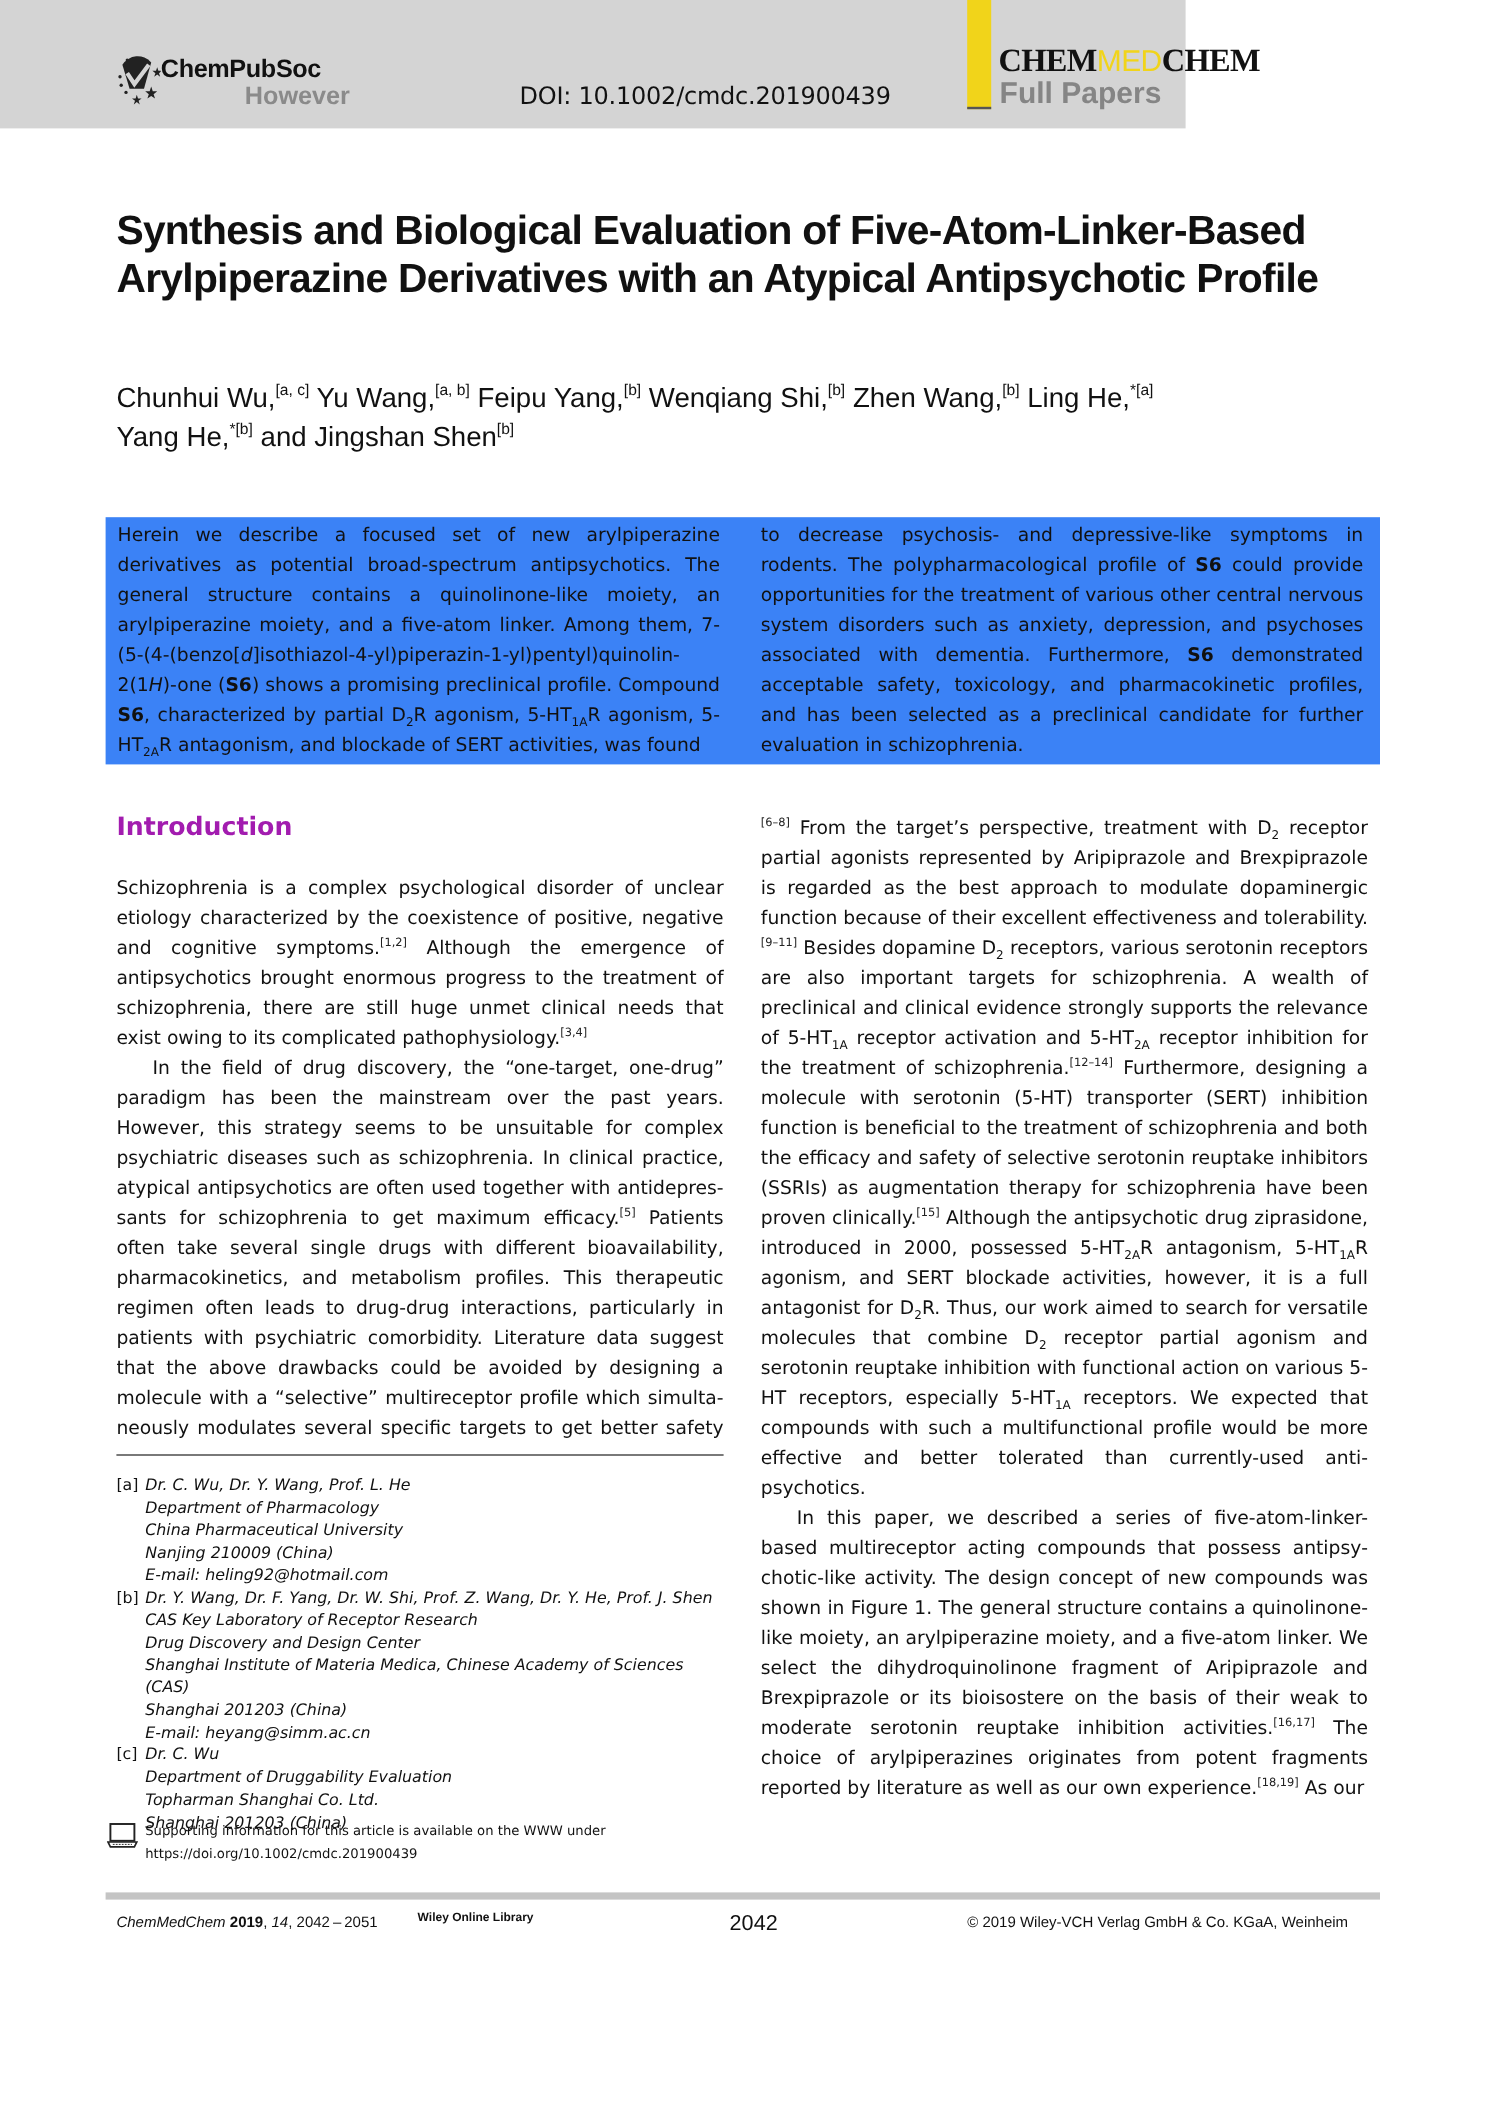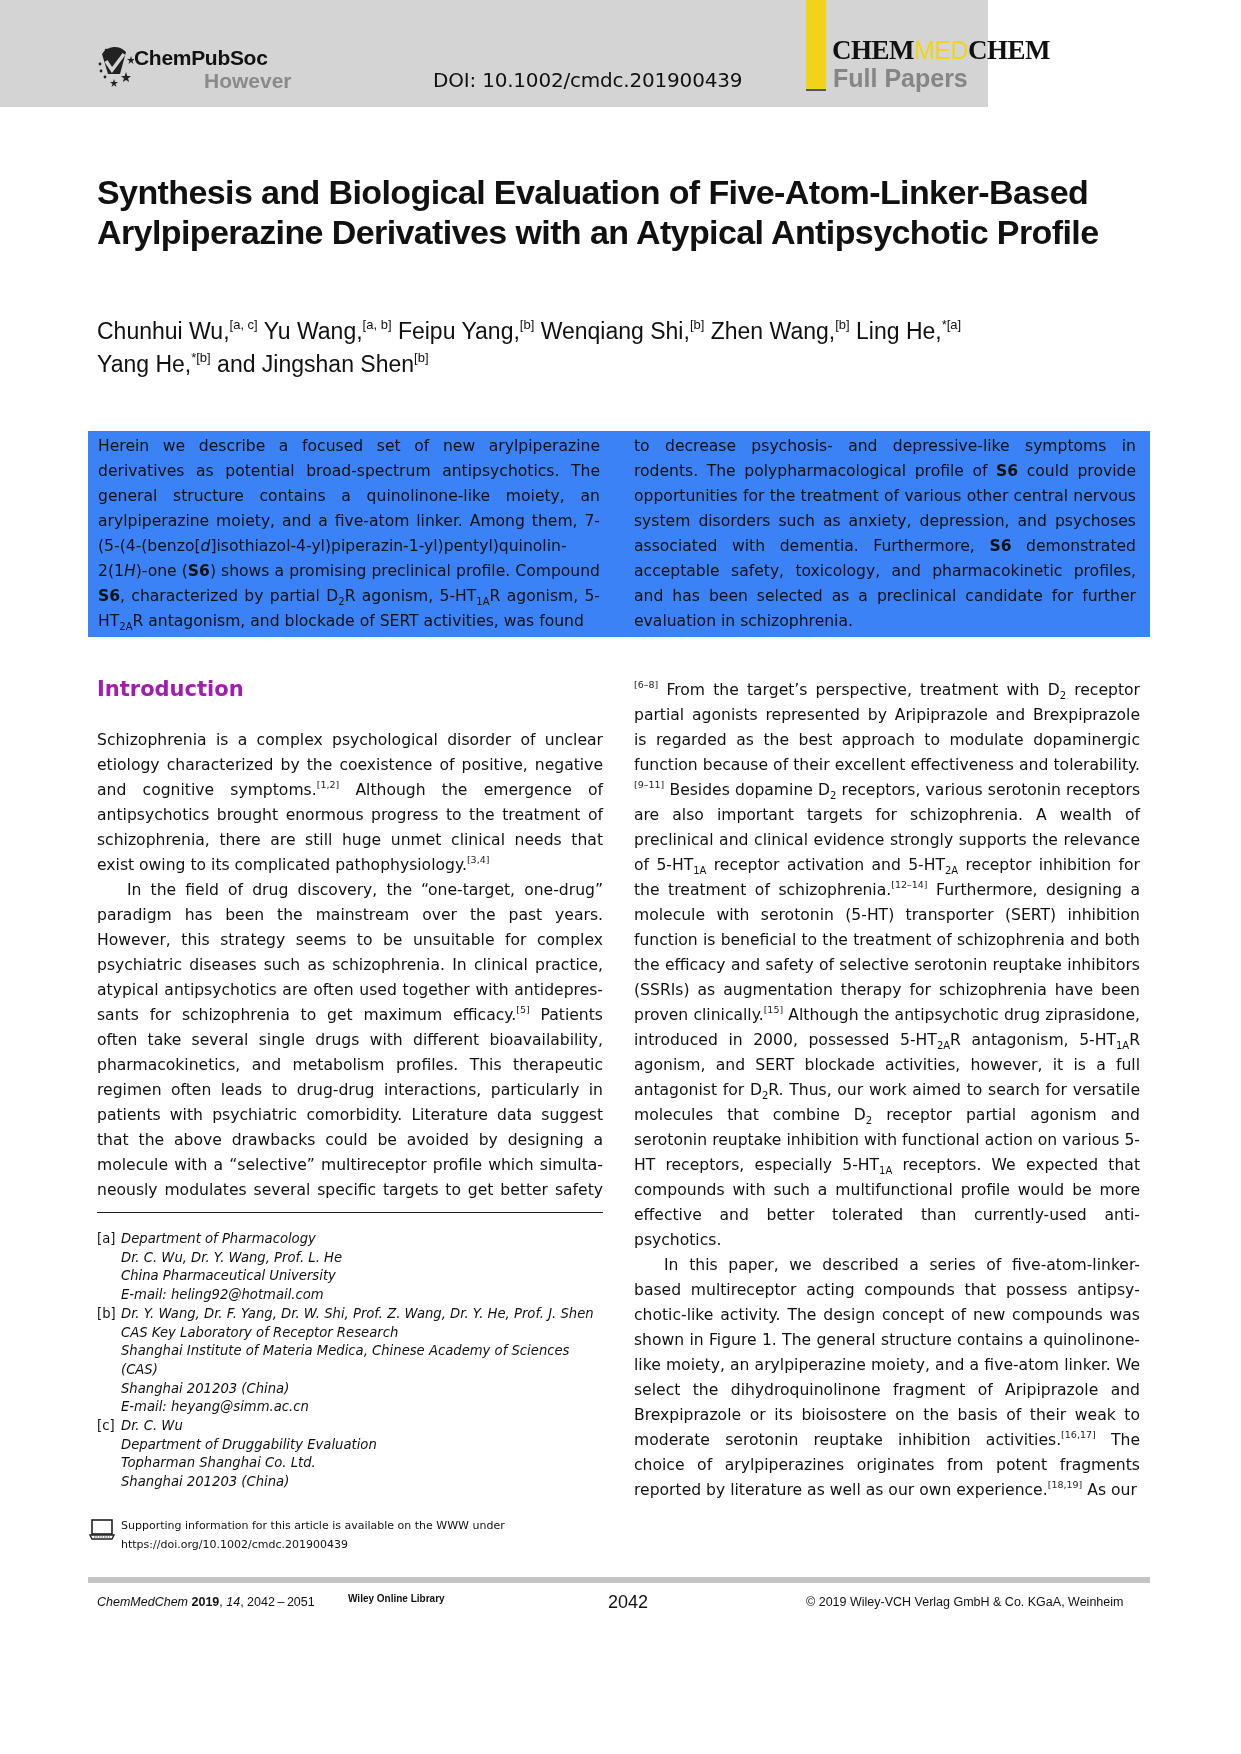--- a/index.html
+++ b/index.html
@@ -145,29 +145,31 @@
 
 <div class="col right" style="top:678px;">
   <p><span id="p2cont"></span><sup class="ref">[6–8]</sup><span> From the target’s perspective, treatment with D</span><sub class="s">2</sub><span> receptor partial agonists represented by Aripiprazole and Brexpiprazole is regarded as the best approach to modulate dopaminergic function because of their excellent effectiveness and tolerability.</span><sup class="ref">[9–11]</sup><span> Besides dopamine D</span><sub class="s">2</sub><span> receptors, various serotonin receptors are also important targets for schizophrenia. A wealth of preclinical and clinical evidence strongly supports the relevance of 5-HT</span><sub class="s">1A</sub><span> receptor activation and 5-HT</span><sub class="s">2A</sub><span> receptor inhibition for the treatment of schizophrenia.</span><sup class="ref">[12–14]</sup><span> Furthermore, designing a molecule with serotonin (5-HT) transporter (SERT) inhibition function is beneficial to the treatment of schizophrenia and both the efficacy and safety of selective serotonin reuptake inhibitors (SSRIs) as augmentation therapy for schizophrenia have been proven clinically.</span><sup class="ref">[15]</sup><span> Although the antipsychotic drug ziprasidone, introduced in 2000, possessed 5-HT</span><sub class="s">2A</sub><span>R antagonism, 5-HT</span><sub class="s">1A</sub><span>R agonism, and SERT blockade activities, however, it is a full antagonist for D</span><sub class="s">2</sub><span>R. Thus, our work aimed to search for versatile molecules that combine D</span><sub class="s">2</sub><span> receptor partial agonism and serotonin reuptake inhibition with functional action on various 5-HT receptors, especially 5-HT</span><sub class="s">1A</sub><span> receptors. We expected that compounds with such a multifunctional profile would be more effective and better tolerated than currently-used anti­psychotics.</span></p>
   <p class="indent"><span>In this paper, we described a series of five-atom-linker-based multireceptor acting compounds that possess antipsy­chotic-like activity. The design concept of new compounds was shown in Figure&nbsp;1. The general structure contains a quinoli­none-like moiety, an arylpiperazine moiety, and a five-atom linker. We select the dihydroquinolinone fragment of Aripipra­zole and Brexpiprazole or its bioisostere on the basis of their weak to moderate serotonin reuptake inhibition activities.</span><sup class="ref">[16,17]</sup><span> The choice of arylpiperazines originates from potent fragments reported by literature as well as our own experience.</span><sup class="ref">[18,19]</sup><span> As our</span></p>
 </div>
 
 <div class="fn-rule"></div>
 <div class="footnotes">
   <div class="fn">
     <span class="fn-mark">[a]</span>
+    <span class="fn-line">Dr. C. Wu, Dr. Y. Wang, Prof. L. He</span>
     <span class="fn-line">Department of Pharmacology</span>
-    <span class="fn-line">Dr. C. Wu, Dr. Y. Wang, Prof. L. He</span>
     <span class="fn-line">China Pharmaceutical University</span>
+    <span class="fn-line">Nanjing 210009 (China)</span>
     <span class="fn-line">E-mail: heling92@hotmail.com</span>
   </div>
   <div class="fn">
     <span class="fn-mark">[b]</span>
     <span class="fn-line">Dr. Y. Wang, Dr. F. Yang, Dr. W. Shi, Prof. Z. Wang, Dr. Y. He, Prof. J. Shen</span>
     <span class="fn-line">CAS Key Laboratory of Receptor Research</span>
+    <span class="fn-line">Drug Discovery and Design Center</span>
     <span class="fn-line">Shanghai Institute of Materia Medica, Chinese Academy of Sciences (CAS)</span>
     <span class="fn-line">Shanghai 201203 (China)</span>
     <span class="fn-line">E-mail: heyang@simm.ac.cn</span>
   </div>
   <div class="fn">
     <span class="fn-mark">[c]</span>
     <span class="fn-line">Dr. C. Wu</span>
     <span class="fn-line">Department of Druggability Evaluation</span>
     <span class="fn-line">Topharman Shanghai Co. Ltd.</span>
     <span class="fn-line">Shanghai 201203 (China)</span>

